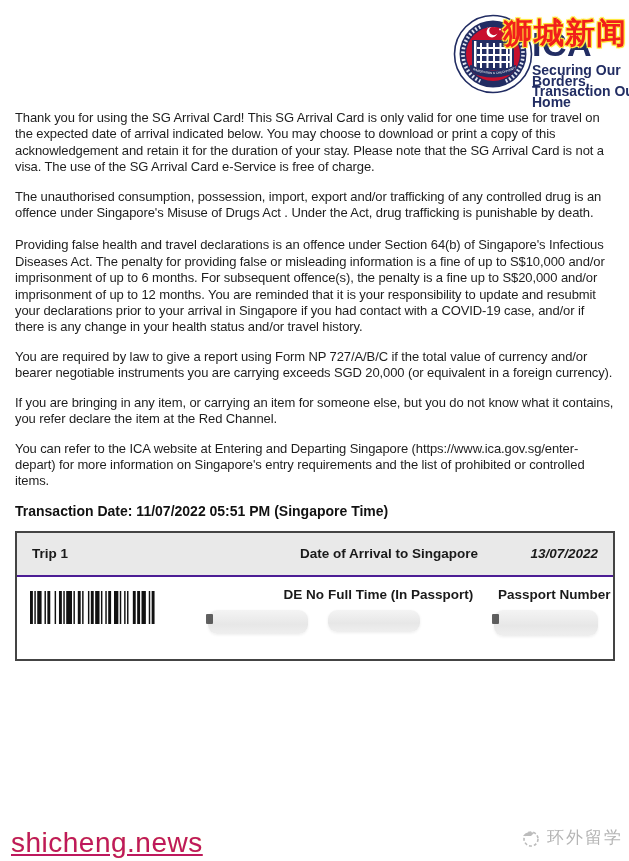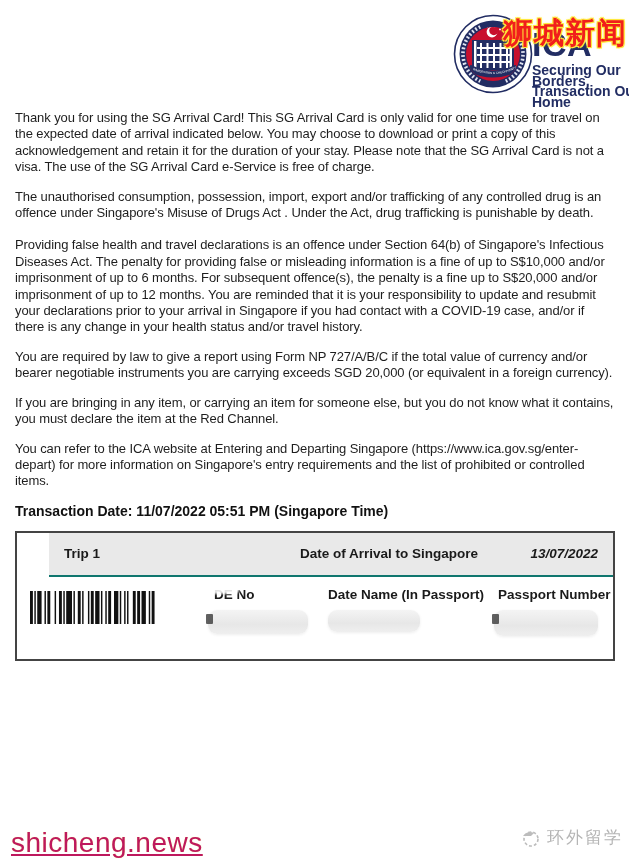--- a/index.html
+++ b/index.html
@@ -43,30 +43,30 @@
     margin-top: 7px; font-size: 14px; font-weight: 700; color: #111;
   }
 
   
   .trip-table {
     margin-top: 12px; width: 600px; border: 2px solid #444;
     background: #fff;
   }
   .trip-table-header {
     display: flex; align-items: center;
-    height: 44px; background: #e9e9e9; border-bottom: 2px solid #0f766e;
-    padding: 0 15px; font-size: 13.5px; color: #1a1a1a; margin-left: 32px;
+    height: 44px; background: #e9e9e9; border-bottom: 2px solid #4c1d95;
+    padding: 0 15px; font-size: 13.5px; color: #1a1a1a;
   }
   .th-trip { flex: 0 0 150px; font-weight: 700; }
   .th-arrival { flex: 1; text-align: right; font-weight: 700; }
   .th-date { flex: 0 0 120px; text-align: right; font-weight: 600; font-style: italic; }
   .trip-table-body { position: relative; height: 82px; background: #fff; }
   .barcode { position: absolute; left: 13px; top: 14px; width: 126px; height: 33px; }
   .field { position: absolute; top: 10px; }
-  .field-de { left: 197px; width: 110px; }
+  .field-de { left: 197px; width: 110px; text-align: right; }
   .field-name { left: 311px; width: 160px; }
   .field-passport { left: 481px; width: 112px; }
   .field-label { position: relative; font-size: 13.5px; font-weight: 700; color: #1a1a1a; white-space: nowrap; }
   .label-smudge {
     position: absolute; left: -8px; top: -6px; width: 34px; height: 13px;
     background: rgba(255,255,255,0.88); border-radius: 6px; filter: blur(1px);
   }
   .redact {
     position: relative; margin-top: 8px; height: 22px; border-radius: 9px;
     background: linear-gradient(180deg, #f4f4f4, #e7e7e7 60%, #efefef);
@@ -146,21 +146,21 @@
       </div>
     </div>
     <div class="red-watermark">狮城新闻</div>
   </div>
 
   <div class="content">
     <p>Thank you for using the SG Arrival Card! This SG Arrival Card is only valid for one time use for travel on the expected date of arrival indicated below. You may choose to download or print a copy of this acknowledgement and retain it for the duration of your stay. Please note that the SG Arrival Card is not a visa. The use of the SG Arrival Card e-Service is free of charge.</p>
     <p class="gap-lg">The unauthorised consumption, possession, import, export and/or trafficking of any controlled drug is an offence under Singapore's  Misuse of Drugs Act . Under the Act, drug trafficking is punishable by death.</p>
     <p>Providing false health and travel declarations is an offence under Section 64(b) of Singapore's Infectious Diseases Act. The penalty for providing false or misleading information is a fine of up to S$10,000 and/or imprisonment of up to 6 months. For subsequent offence(s), the penalty is a fine up to S$20,000 and/or imprisonment of up to 12 months. You are reminded that it is your responsibility to update and resubmit your declarations prior to your arrival in Singapore if you had contact with a COVID-19 case, and/or if there is any change in your health status and/or travel history.</p>
     <p>You are required by law to give a report using Form NP 727/A/B/C if the total value of currency and/or bearer negotiable instruments you are carrying exceeds SGD 20,000 (or equivalent in a foreign currency).</p>
-    <p>If you are bringing in any item, or carrying an item for someone else, but you do not know what it contains, you must declare the item at the Red Channel.</p>
+    <p>If you are bringing in any item, or carrying an item for someone else, but you do not know what it contains, you refer declare the item at the Red Channel.</p>
     <p>You can refer to the ICA website at  Entering and Departing Singapore (https://www.ica.gov.sg/enter-depart)  for more information on Singapore's entry requirements and the list of prohibited or controlled items.</p>
 
     <div class="transaction-date">Transaction Date: 11/07/2022 05:51 PM (Singapore Time)</div>
 
     <div class="trip-table">
       <div class="trip-table-header">
         <div class="th-trip">Trip 1</div>
         <div class="th-arrival">Date of Arrival to Singapore</div>
         <div class="th-date">13/07/2022</div>
       </div>
@@ -200,21 +200,21 @@
             <span>DE No</span>
             <div class="label-smudge"></div>
           </div>
           <div class="redact r-de">
             <div class="peek"></div>
           </div>
         </div>
 
         <div class="field field-name">
           <div class="field-label">
-            <span>Date Name (In Passport)</span>
+            <span>Full Time (In Passport)</span>
           </div>
           <div class="redact r-name"></div>
         </div>
 
         <div class="field field-passport">
           <div class="field-label">
             <span>Passport Number</span>
           </div>
           <div class="redact r-passport">
             <div class="peek"></div>

